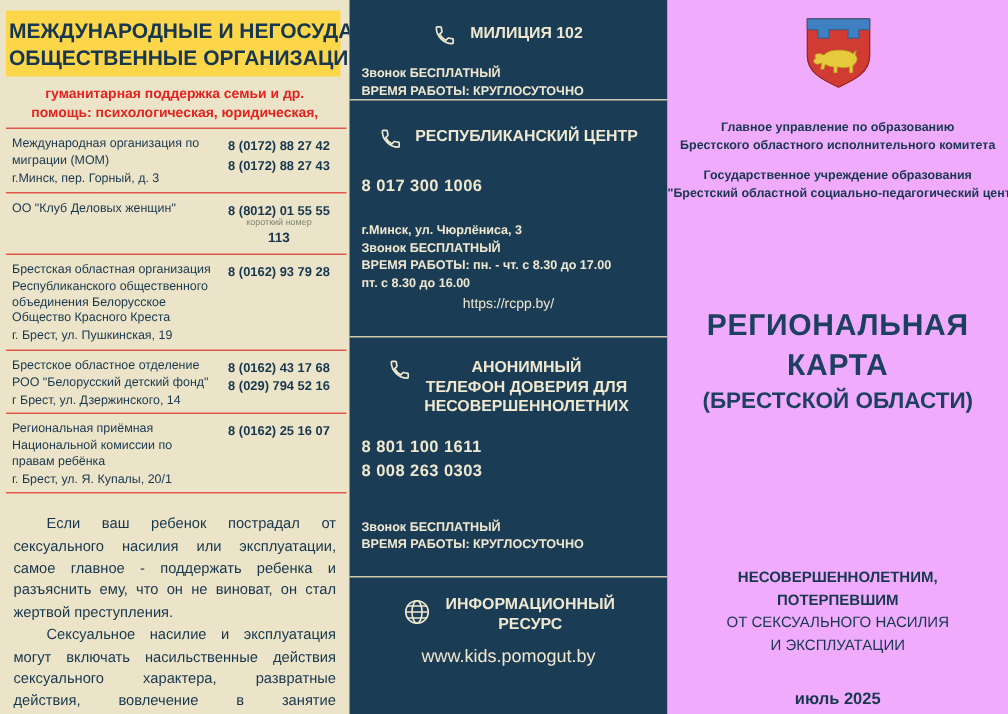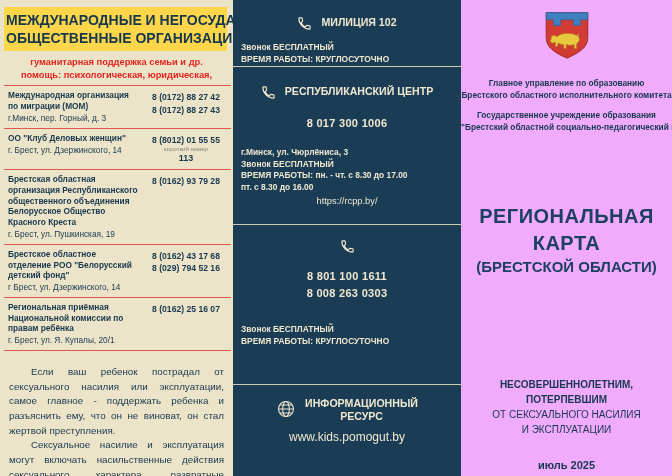--- a/index.html
+++ b/index.html
@@ -10,40 +10,40 @@
   .panel-left { width:233px; background:#ece4c8; color:#17374e; overflow:hidden; }
   .yellow-band { margin:7px 6px 0 4px; background:#fdd64a; text-align:center;
                  font-weight:bold; font-size:14px; line-height:1.3; padding:4px 2px; color:#17374e; }
   .yellow-band div { white-space:nowrap; }
   .red-sub { margin:5px 2px 4px; text-align:center; color:#e42320; font-weight:bold;
              font-size:9.3px; line-height:1.35; }
   .red-sub div { white-space:nowrap; }
   .org-list { border-bottom:1px solid #e2574b; margin:0 2px 0 4px; }
   .org-entry { display:flex; border-top:1px solid #e2574b; padding:4px 2px 4px 4px; }
   .org-left { flex:1; font-size:8.3px; line-height:1.3; padding-right:2px; }
-  .org-name { font-weight:bold; }
+  .org-name { font-weight:normal; }
   .org-addr { margin-top:1px; }
   .org-right { width:86px; text-align:center; font-weight:bold; font-size:8.6px; line-height:1.4; padding-top:1px; }
   .org-note-label { font-size:6px; font-weight:normal; color:#7d8577; line-height:1.1; }
   .org-note-value { font-size:9px; }
   .left-paragraphs { margin:14px 9px 0 9px; font-size:9.8px; line-height:1.5;
                      text-align:justify; color:#17374e; }
   .left-paragraphs p { text-indent:22px; }
 
   
-  .panel-middle { width:228px; background:#1b3c55; color:#efe8d0; display:flex; flex-direction:column; }
+  .panel-middle { width:212px; background:#1b3c55; color:#efe8d0; display:flex; flex-direction:column; }
   .m-sec { padding:0 8px; overflow:hidden; }
   .m-divider { border-bottom:1px solid #cfc9af; }
   .m-head { display:flex; justify-content:center; gap:9px; font-weight:bold;
             font-size:10.6px; line-height:1.25; text-align:center; }
   .m-head .icon { flex:0 0 auto; }
   .m-title div { white-space:nowrap; }
   .m-info { font-weight:bold; font-size:8.4px; line-height:1.4; }
   .m-info div { white-space:nowrap; }
-  .m-phone { text-align:center; font-weight:bold; font-size:11px; line-height:1.5; letter-spacing:.3px; }
+  .m-phone { text-align:left; font-weight:bold; font-size:11px; line-height:1.5; letter-spacing:.3px; }
   .m-url { text-align:center; font-size:9.3px; }
   .sec1 { height:67px; padding-top:16px; }
   .sec1 .m-info { margin-top:8px; }
   .sec2 { height:158px; padding-top:18px; }
   .sec2 .m-phone { margin-top:12px; }
   .sec2 .m-info { margin-top:15px; }
   .sec2 .m-url { margin-top:2px; }
   .sec3 { height:160px; padding-top:14px; }
   .sec3 .m-phone { margin-top:11px; }
   .sec3 .m-info { margin-top:23px; }
@@ -88,21 +88,20 @@
         </div>
         <div class="org-right">
           <div>8 (0172) 88 27 42</div>
           <div>8 (0172) 88 27 43</div>
         </div>
       </div>
 
       <div class="org-entry">
         <div class="org-left">
           <div class="org-name">ОО "Клуб Деловых женщин"</div>
-          <div class="org-addr">г. Брест, ул. Дзержинского, 14</div>
         </div>
         <div class="org-right">
           <div>8 (8012) 01 55 55</div>
           <div class="org-note-label">короткий номер</div>
           <div class="org-note-value">113</div>
         </div>
       </div>
 
       <div class="org-entry">
         <div class="org-left">
@@ -183,20 +182,25 @@
       <div class="m-url">https://rcpp.by/</div>
     </div>
 
     <div class="m-sec sec3 m-divider">
       <div class="m-head">
         <span class="icon">
           <svg width="15" height="15" viewBox="0 0 24 24" fill="none" stroke="#efe8d0" stroke-width="1.8" stroke-linejoin="round">
               <path d="M6.6 10.8c1.5 2.9 3.7 5.1 6.6 6.6l2.2-2.2c.3-.3.7-.4 1-.2 1.1.4 2.3.6 3.6.6.6 0 1 .4 1 1V20c0 .6-.4 1-1 1C11 21 3 13 3 4c0-.6.4-1 1-1h3.4c.6 0 1 .4 1 1 0 1.3.2 2.5.6 3.6.1.3 0 .7-.2 1l-2.2 2.2z"></path>
             </svg>
         </span>
+        <div class="m-title">
+          <div>АНОНИМНЫЙ</div>
+          <div>ТЕЛЕФОН ДОВЕРИЯ ДЛЯ</div>
+          <div>НЕСОВЕРШЕННОЛЕТНИХ</div>
+        </div>
       </div>
       <div class="m-phone">
         <div>8 801 100 1611</div>
         <div>8 008 263 0303</div>
       </div>
       <div class="m-info">
         <div>Звонок БЕСПЛАТНЫЙ</div>
         <div>ВРЕМЯ РАБОТЫ: КРУГЛОСУТОЧНО</div>
       </div>
     </div>

